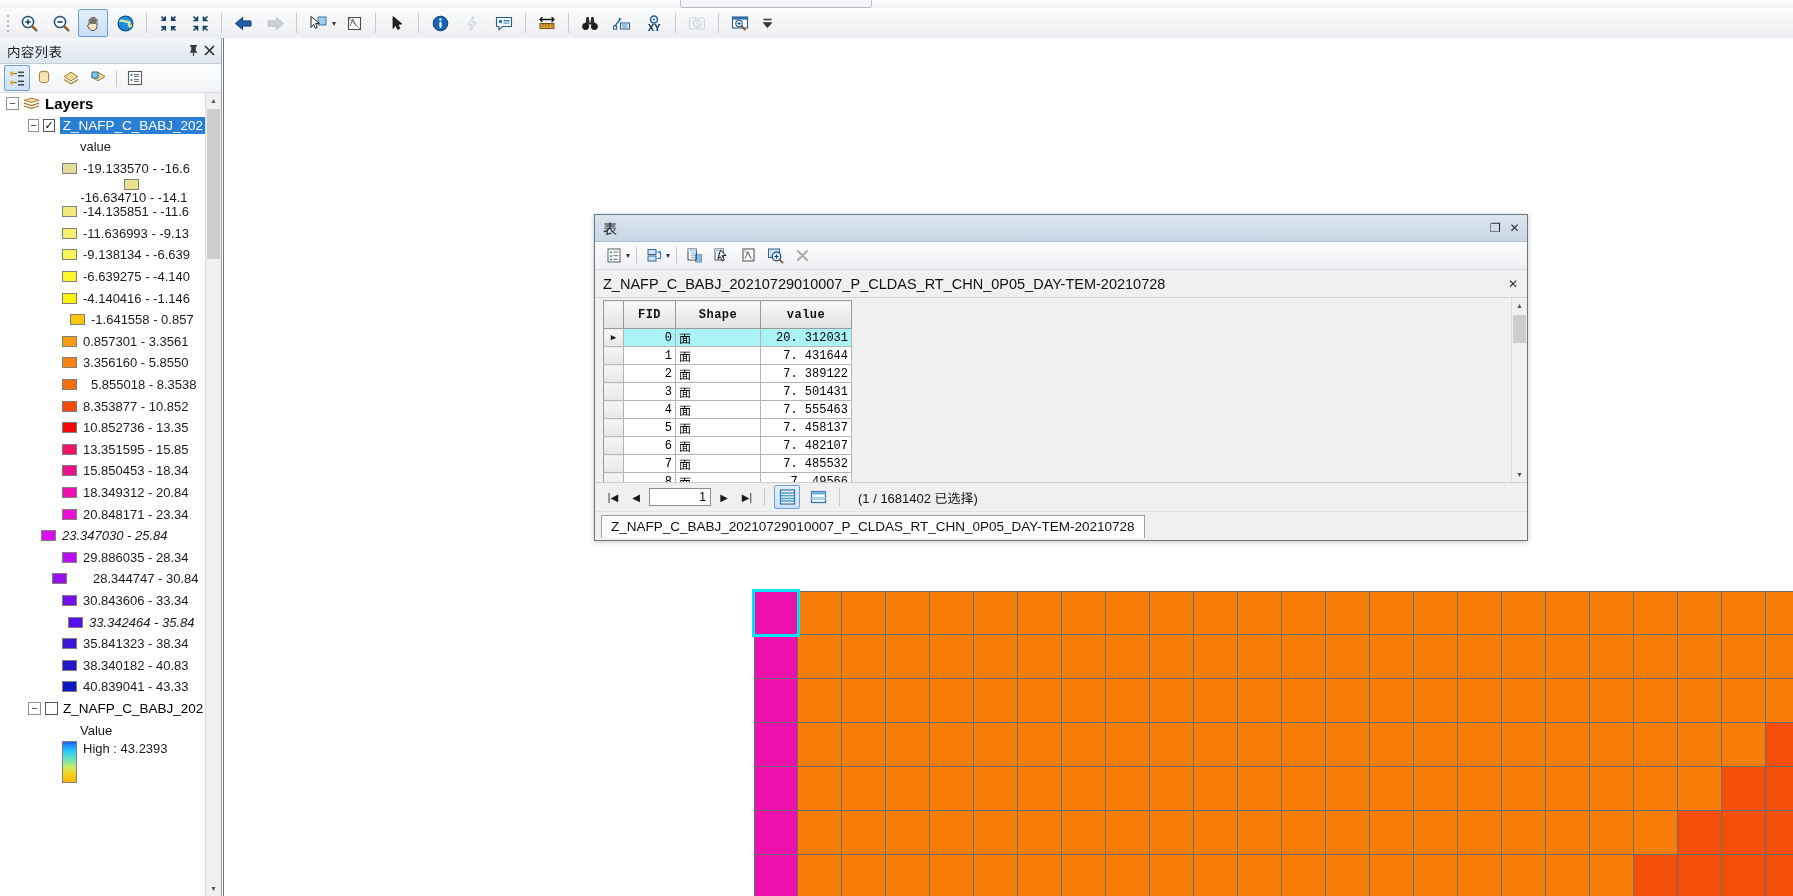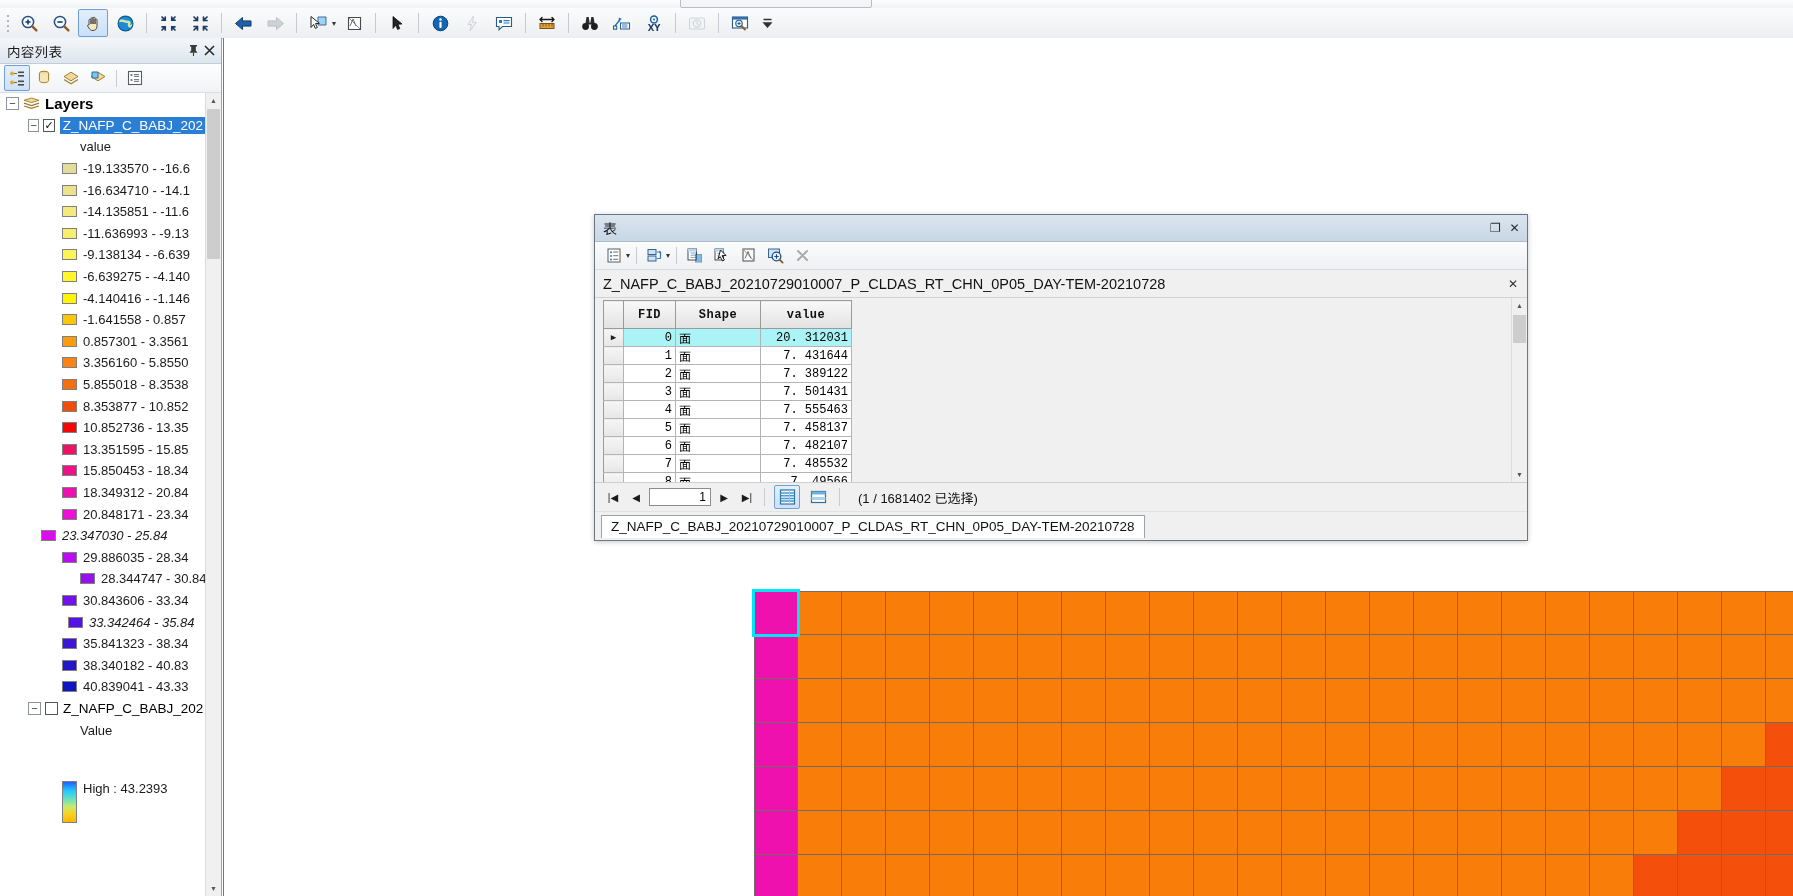--- a/index.html
+++ b/index.html
@@ -430,21 +430,21 @@
 
       <div class="row" style="padding-left:80px;">
         <span class="sub-head">value</span>
       </div>
 
       <div id="legend-list">
           <div class="row" style="padding-left: 62px;">
             <span class="swatch" style="background: rgb(227, 220, 154);"></span>
             <span class="leg-label">-19.133570 - -16.6</span>
           </div>
-          <div class="row" style="padding-left: 62px;">
+          <div class="row" style="padding-left: 62px; flex-direction: column;">
             <span class="swatch" style="background: rgb(236, 226, 141);"></span>
             <span class="leg-label">-16.634710 - -14.1</span>
           </div>
           <div class="row" style="padding-left: 62px;">
             <span class="swatch" style="background: rgb(243, 234, 126);"></span>
             <span class="leg-label">-14.135851 - -11.6</span>
           </div>
           <div class="row" style="padding-left: 62px;">
             <span class="swatch" style="background: rgb(247, 238, 107);"></span>
             <span class="leg-label">-11.636993 - -9.13</span>
@@ -454,33 +454,33 @@
             <span class="leg-label">-9.138134 - -6.639</span>
           </div>
           <div class="row" style="padding-left: 62px;">
             <span class="swatch" style="background: rgb(255, 246, 46);"></span>
             <span class="leg-label">-6.639275 - -4.140</span>
           </div>
           <div class="row" style="padding-left: 62px;">
             <span class="swatch" style="background: rgb(255, 245, 0);"></span>
             <span class="leg-label">-4.140416 - -1.146</span>
           </div>
-          <div class="row" style="padding-left: 62px;">
+          <div class="row" style="padding-left: 62px; margin-left: 8px;">
             <span class="swatch" style="background: rgb(252, 198, 11);"></span>
             <span class="leg-label">-1.641558 - 0.857</span>
           </div>
           <div class="row" style="padding-left: 62px;">
             <span class="swatch" style="background: rgb(249, 156, 16);"></span>
             <span class="leg-label">0.857301 - 3.3561</span>
           </div>
           <div class="row" style="padding-left: 62px;">
             <span class="swatch" style="background: rgb(249, 132, 20);"></span>
             <span class="leg-label">3.356160 - 5.8550</span>
           </div>
-          <div class="row" style="padding-left: 62px;">
+          <div class="row" style="padding-left: 62px; gap: 8px;">
             <span class="swatch" style="background: rgb(244, 112, 15);"></span>
             <span class="leg-label">5.855018 - 8.3538</span>
           </div>
           <div class="row" style="padding-left: 62px;">
             <span class="swatch" style="background: rgb(242, 76, 12);"></span>
             <span class="leg-label">8.353877 - 10.852</span>
           </div>
           <div class="row" style="padding-left: 62px;">
             <span class="swatch" style="background: rgb(244, 7, 7);"></span>
             <span class="leg-label">10.852736 - 13.35</span>
@@ -502,21 +502,21 @@
             <span class="leg-label">20.848171 - 23.34</span>
           </div>
           <div class="row" style="padding-left: 41px; font-style: italic;">
             <span class="swatch" style="background: rgb(216, 14, 237);"></span>
             <span class="leg-label">23.347030 - 25.84</span>
           </div>
           <div class="row" style="padding-left: 62px;">
             <span class="swatch" style="background: rgb(185, 14, 240);"></span>
             <span class="leg-label">29.886035 - 28.34</span>
           </div>
-          <div class="row" style="padding-left: 80px;">
+          <div class="row" style="padding-left: 52px; gap: 20px;">
             <span class="swatch" style="background: rgb(151, 16, 239);"></span>
             <span class="leg-label">28.344747 - 30.84</span>
           </div>
           <div class="row" style="padding-left: 62px;">
             <span class="swatch" style="background: rgb(116, 16, 238);"></span>
             <span class="leg-label">30.843606 - 33.34</span>
           </div>
           <div class="row" style="padding-left: 68px; font-style: italic;">
             <span class="swatch" style="background: rgb(84, 17, 233);"></span>
             <span class="leg-label">33.342464 - 35.84</span>
@@ -538,21 +538,21 @@
       <div class="row" style="padding-left:28px;">
         <span class="exp">−</span>
         <span class="chk"></span>
         <span class="lyr-name">Z_NAFP_C_BABJ_202</span>
       </div>
 
       <div class="row" style="padding-left:80px;">
         <span class="sub-head">Value</span>
       </div>
 
-      <div class="row" style="padding-left:62px;height:40px;align-items:flex-start;margin-top:40px;">
+      <div class="row" style="padding-left:62px;height:40px;align-items:flex-start;">
         <span style="margin-right:6px;">
           <svg width="15" height="42" viewBox="0 0 15 42">
               <defs>
                 <linearGradient id="ramp" x1="0" y1="0" x2="0" y2="1">
                   <stop offset="0%" stop-color="#1f5bff"></stop>
                   <stop offset="22%" stop-color="#22c6ff"></stop>
                   <stop offset="45%" stop-color="#6fe3b8"></stop>
                   <stop offset="62%" stop-color="#cde86a"></stop>
                   <stop offset="80%" stop-color="#f7d21e"></stop>
                   <stop offset="100%" stop-color="#ffb400"></stop>

